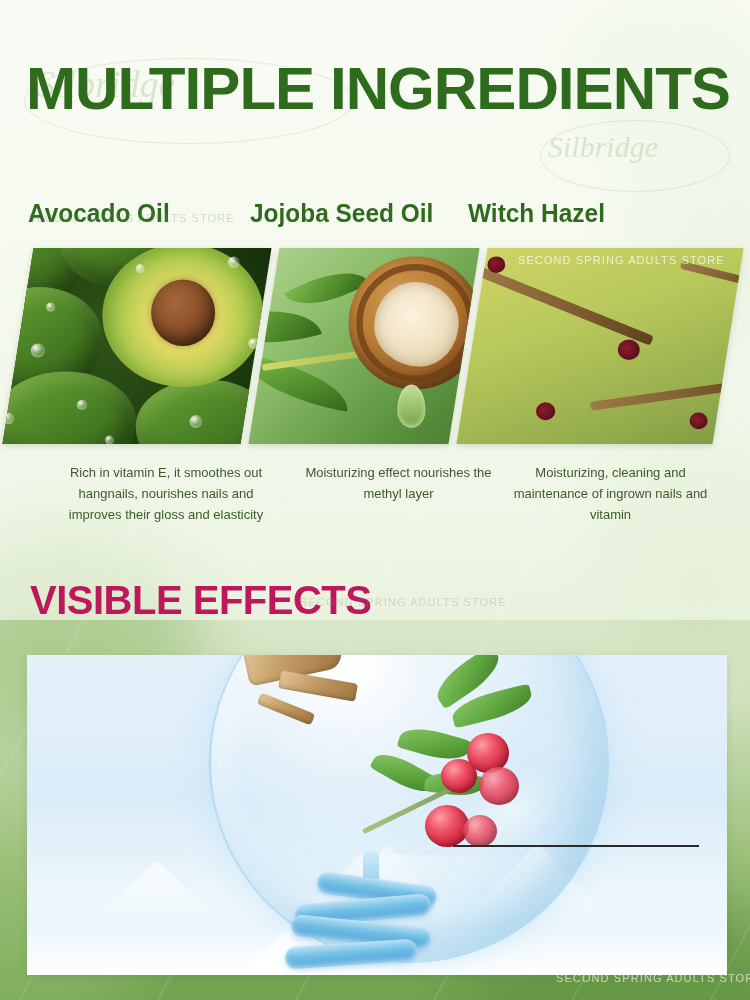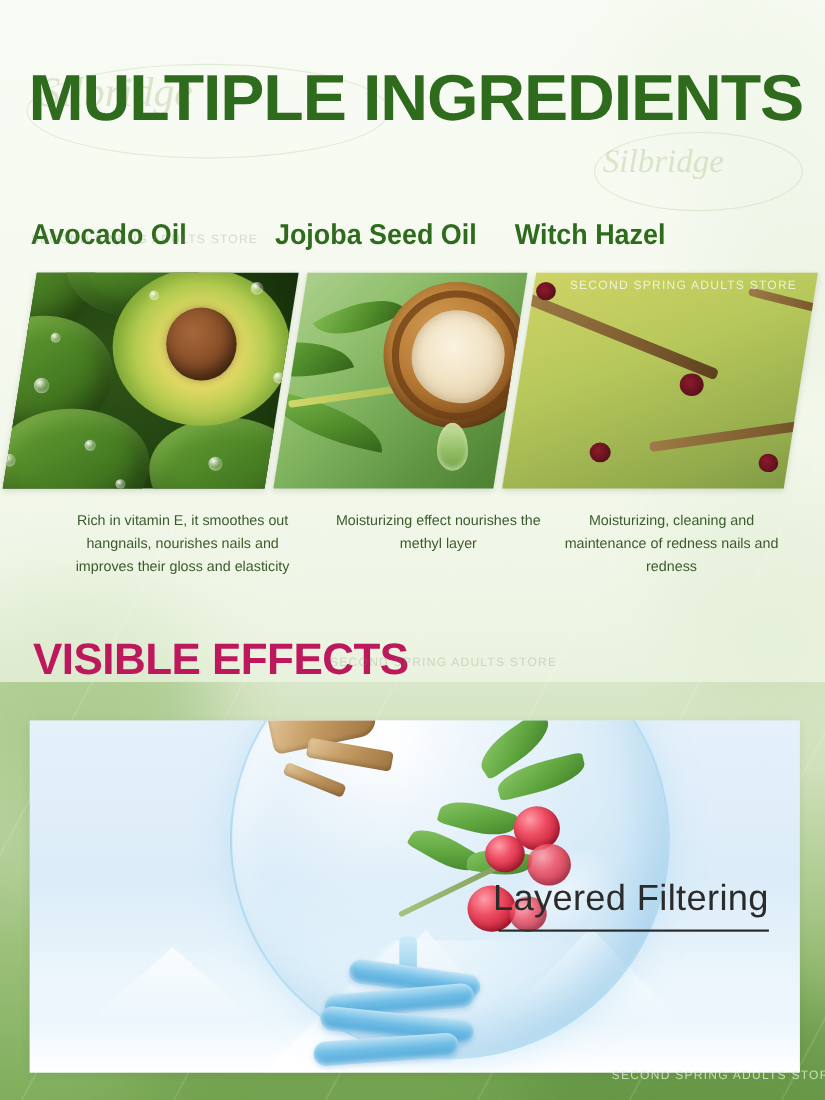--- a/index.html
+++ b/index.html
@@ -434,21 +434,21 @@
         <div class="wh-center" style="left:198px;top:150px;width:14px;height:13px;"></div>
       </div>
     </div>
   </div>
 
   <div class="wm" style="left:518px;top:254px;color:rgba(255,255,255,.72);">SECOND SPRING ADULTS STORE</div>
 
   <div class="captions">
     <p class="caption c0">Rich in vitamin E, it smoothes out hangnails, nourishes nails and improves their gloss and elasticity</p>
     <p class="caption c1">Moisturizing effect nourishes the methyl layer</p>
-    <p class="caption c2">Moisturizing, cleaning and maintenance of redness nails and redness</p>
+    <p class="caption c2">Moisturizing, cleaning and maintenance of ingrown nails and vitamin</p>
   </div>
 
   <div class="pill pill-effects"></div>
   <h2 class="h-effects">VISIBLE EFFECTS</h2>
   <div class="wm wm-dark" style="left:300px;top:596px;">SECOND SPRING ADULTS STORE</div>
 
   <div class="hero">
     <div class="hero-sky"></div>
 
     <div class="mtn-peak" style="left:300px;bottom:60px;"></div>
@@ -476,19 +476,18 @@
     <div class="berry" style="left:452px;top:112px;width:40px;height:38px;opacity:.85;"></div>
     <div class="berry" style="left:398px;top:150px;width:44px;height:42px;"></div>
     <div class="berry" style="left:436px;top:160px;width:34px;height:32px;opacity:.8;"></div>
 
     <div class="gel-stream" style="left:336px;top:196px;width:16px;height:36px;"></div>
     <div class="gel-coil" style="left:290px;top:224px;width:120px;height:22px;transform:rotate(8deg);"></div>
     <div class="gel-coil" style="left:268px;top:244px;width:136px;height:22px;transform:rotate(-5deg);"></div>
     <div class="gel-coil" style="left:264px;top:266px;width:140px;height:22px;transform:rotate(6deg);"></div>
     <div class="gel-coil" style="left:258px;top:288px;width:132px;height:22px;transform:rotate(-4deg);"></div>
 
-    <div class="hero-label">Layered Filtering</div>
     <div class="hero-rule"></div>
   </div>
 
   <div class="wm" style="left:556px;top:972px;color:rgba(235,245,228,.72);">SECOND SPRING ADULTS STORE</div>
 
 </div>
 
 </body></html>

